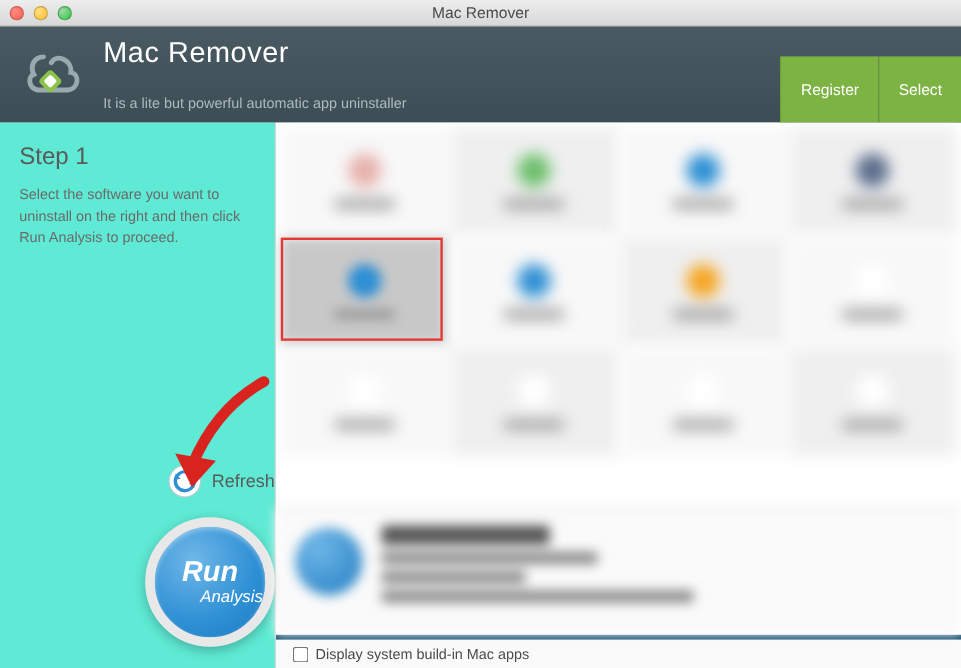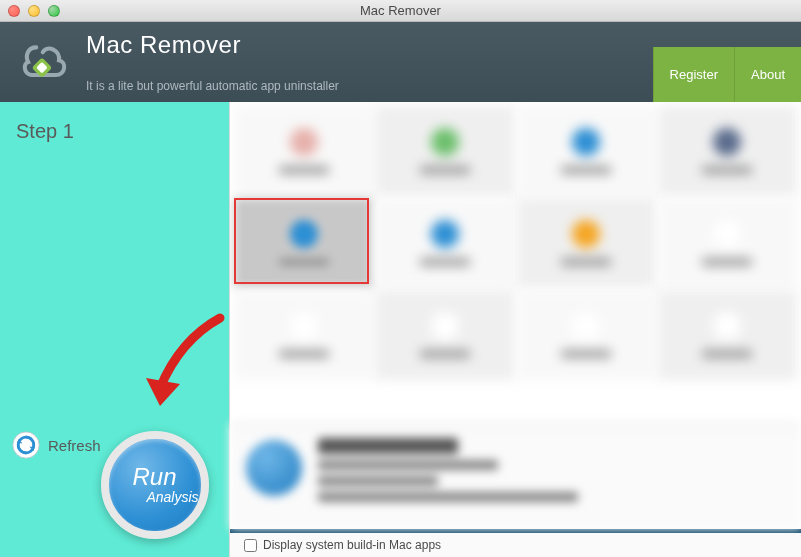--- a/index.html
+++ b/index.html
@@ -21,28 +21,28 @@
 .header-buttons { position: absolute; right: 0; bottom: 0; display: flex; }
 .header-btn { background: #7cb342; color: #fff; font-size: 13px; padding: 20px 16px; border: none; cursor: pointer; border-left: 1px solid rgba(0,0,0,0.1); }
 
 .content { display: flex; height: calc(557px - 22px - 80px); }
 
 .sidebar { width: 230px; background: #5eead4; display: flex; flex-direction: column; border-right: 1px solid #d8d8d8; }
 .step-box { padding: 18px 16px; }
 .step-title { font-size: 20px; color: #5a5a5a; font-weight: 500; margin-bottom: 10px; }
 .step-desc { font-size: 12px; color: #6a6a6a; line-height: 1.5; }
 
-.sidebar-bottom { margin-top: auto; padding: 10px 12px 18px; display: flex; align-items: flex-start; position: relative; }
+.sidebar-bottom { margin-top: auto; padding: 10px 0 18px; display: flex; flex-direction: column; align-items: flex-end; position: relative; }
 .refresh-row { display: flex; align-items: center; gap: 8px; margin-bottom: 16px; cursor: pointer; }
 .refresh-icon { width: 28px; height: 28px; }
 .refresh-label { font-size: 15px; color: #5a5a5a; font-weight: 500; }
 
 .run-wrap { position: relative; }
 .run-btn { width: 108px; height: 108px; border-radius: 50%; background: radial-gradient(circle at 35% 30%, #6fb7e8, #2d8fd4 60%, #1f7bc0); border: 8px solid #e8e8e8; box-shadow: 0 3px 10px rgba(0,0,0,0.25), inset 0 2px 4px rgba(255,255,255,0.4); cursor: pointer; display: flex; flex-direction: column; align-items: center; justify-content: center; color: #fff; }
-.run-line1 { font-size: 24px; font-style: italic; font-weight: 400; line-height: 1; }
+.run-line1 { font-size: 24px; font-style: italic; font-weight: 700; line-height: 1; }
 .run-line2 { font-size: 14px; font-style: italic; font-weight: 300; margin-left: 36px; }
 
 .arrow { position: absolute; left: 140px; top: 310px; pointer-events: none; }
 
 .main { flex: 1; display: flex; flex-direction: column; background: #fff; }
 .app-grid { flex: 1; display: grid; grid-template-columns: repeat(4, 1fr); grid-auto-rows: 90px; overflow: hidden; padding: 4px; gap: 2px; }
 .app-cell { background: #f8f8f8; display: flex; flex-direction: column; align-items: center; justify-content: center; filter: blur(6px); position: relative; }
 .app-cell.alt { background: #efefef; }
 .app-cell .dot { width: 28px; height: 28px; border-radius: 50%; margin-bottom: 10px; }
 .app-cell .bar { width: 50px; height: 8px; background: #999; border-radius: 2px; }
@@ -75,28 +75,29 @@
     <path d="M20 14 C10 14 6 24 10 32 C4 34 4 46 14 48 L44 48 C56 48 58 32 48 30 C50 18 34 10 28 20" fill="none" stroke="#9aa9b0" stroke-width="5" stroke-linecap="round"></path>
     <rect x="18" y="30" width="18" height="18" rx="4" fill="#8bc34a" transform="rotate(45 27 39)"></rect>
     <rect x="22" y="34" width="10" height="10" rx="2" fill="#fff" transform="rotate(45 27 39)"></rect>
   </svg>
   <div class="header-text">
     <div class="app-title">Mac Remover</div>
     <div class="app-subtitle">It is a lite but powerful automatic app uninstaller</div>
   </div>
   <div class="header-buttons">
     <button class="header-btn">Register</button>
-    <button class="header-btn">About</button>
+    <button class="header-btn">Select</button>
   </div>
 </div>
 
 <div class="content">
   <div class="sidebar">
     <div class="step-box">
       <div class="step-title">Step 1</div>
+      <div class="step-desc">Select the software you want to uninstall on the right and then click Run Analysis to proceed.</div>
     </div>
     <div class="sidebar-bottom">
       <div class="refresh-row">
         <svg class="refresh-icon" viewBox="0 0 32 32">
           <circle cx="16" cy="16" r="15" fill="#fff" stroke="#bfc7cc" stroke-width="1"></circle>
           <path d="M16 7 a9 9 0 1 1 -8.5 6" fill="none" stroke="#2d8fd4" stroke-width="3" stroke-linecap="round"></path>
           <path d="M7 9 l0 5 l5 0 z" fill="#2d8fd4"></path>
           <path d="M16 25 a9 9 0 1 1 8.5 -6" fill="none" stroke="#2d8fd4" stroke-width="3" stroke-linecap="round"></path>
           <path d="M25 23 l0 -5 l-5 0 z" fill="#2d8fd4"></path>
         </svg>

